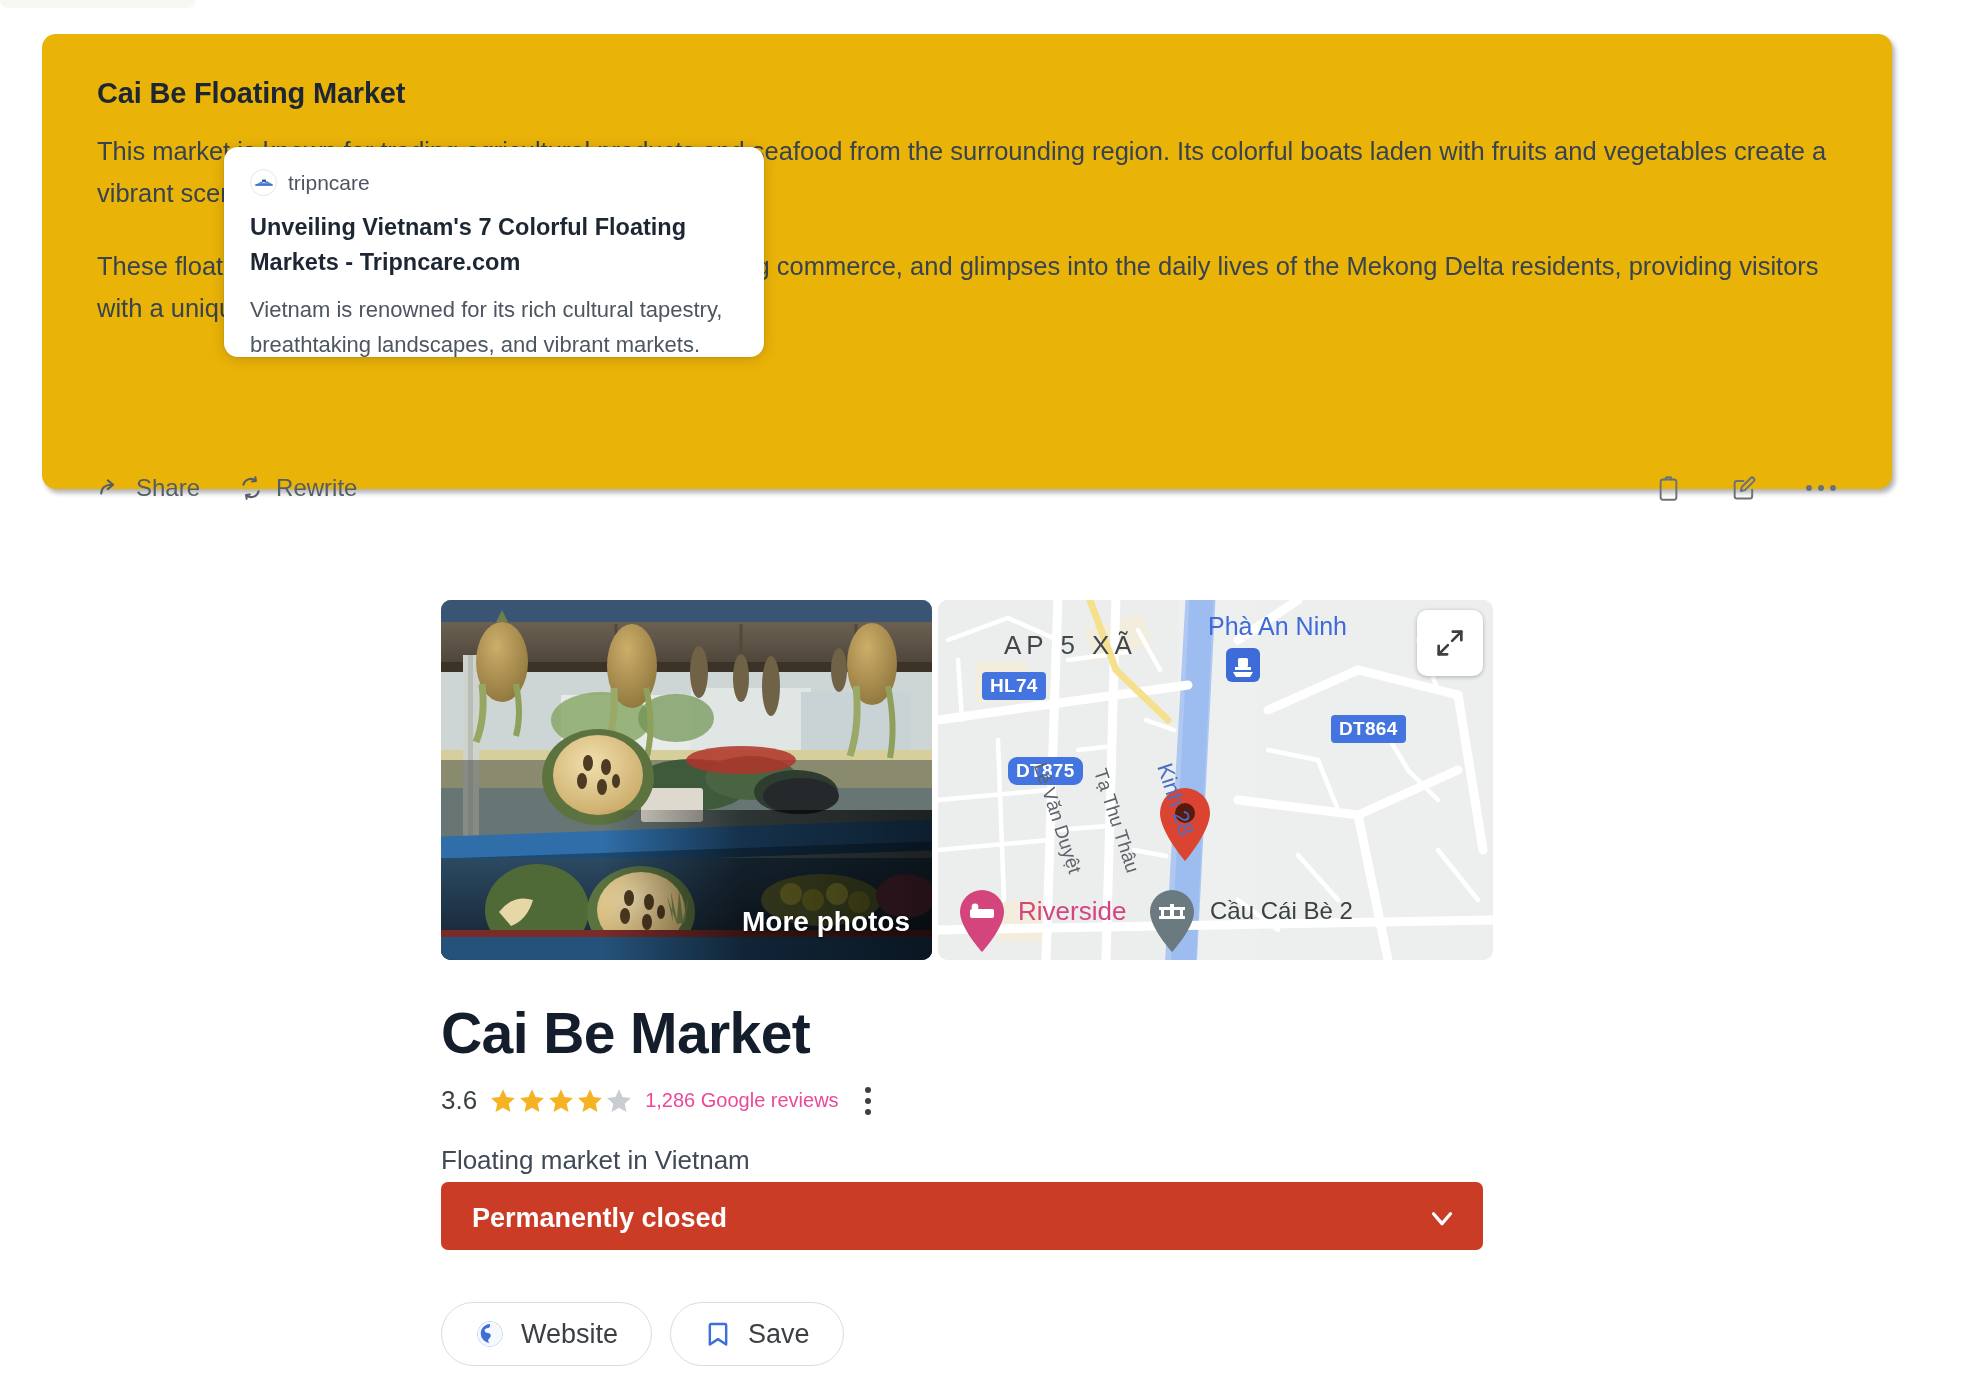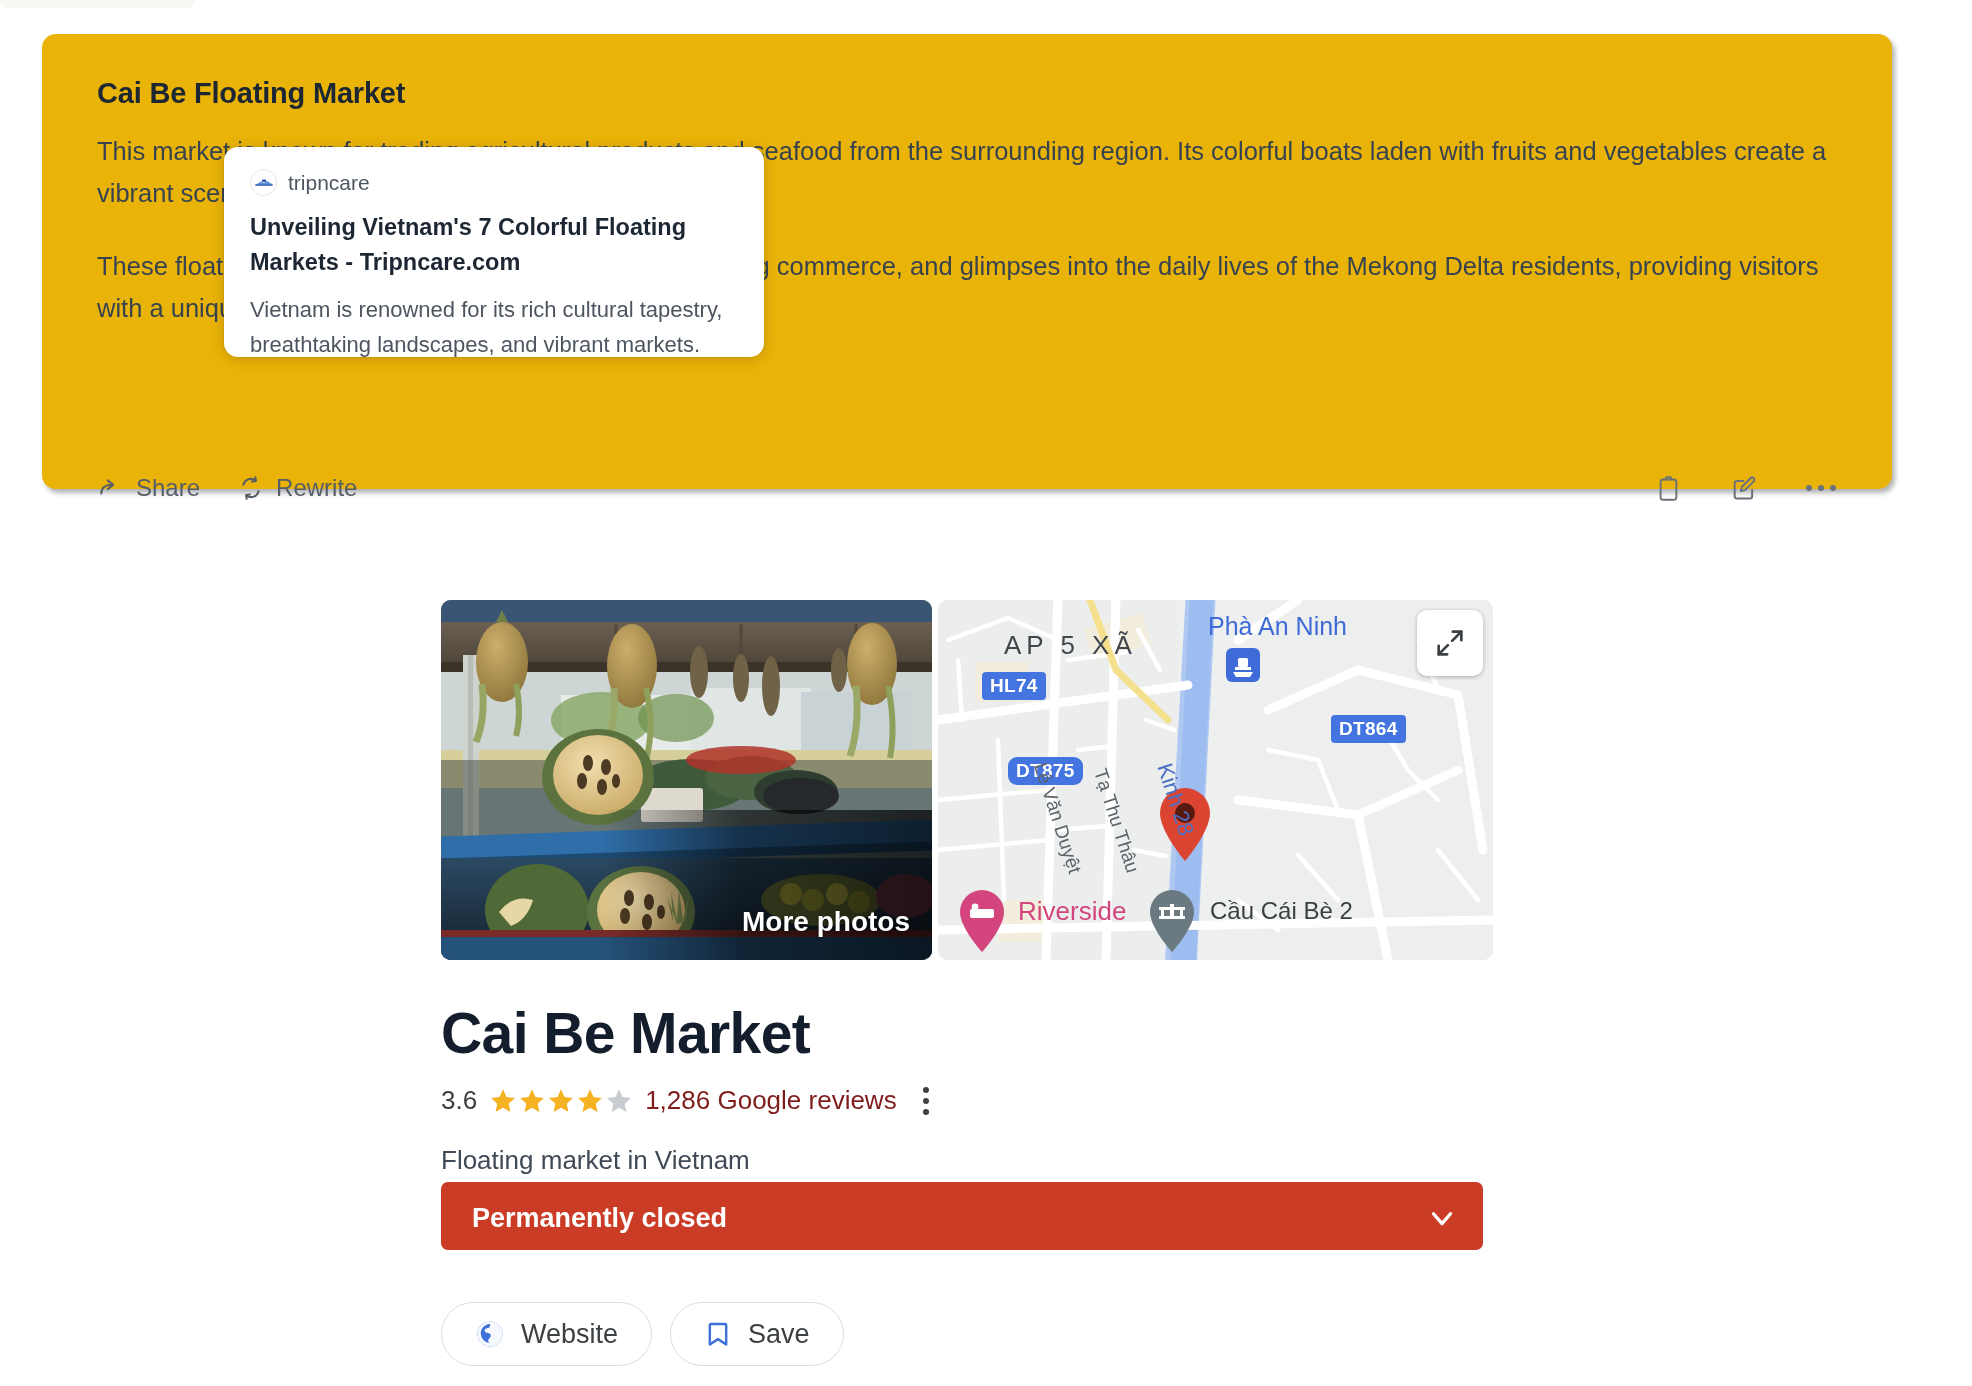--- a/index.html
+++ b/index.html
@@ -161,21 +161,21 @@
     position: absolute; left: 441px; top: 1000px;
     font-size: 57px; font-weight: 700; color: #131d2c; letter-spacing: -0.6px;
   }
 
   .rating-row {
     position: absolute; left: 441px; top: 1085px;
     display: flex; align-items: center; gap: 12px;
   }
   .rating-num { font-size: 26px; color: #3c4043; }
   .stars { display: flex; gap: 1px; align-items: center; }
-  .reviews-link { font-size: 26px; color: #7f1d1d; cursor: pointer; text-align: right; }
+  .reviews-link { font-size: 20px; color: #ec4899; cursor: pointer; text-align: right; }
   .kebab { margin-left: 14px; display: flex; flex-direction: column; gap: 5px; cursor: pointer; }
   .kebab i { width: 6px; height: 6px; border-radius: 50%; background: #3c4043; display: block; }
 
   .biz-category {
     position: absolute; left: 441px; top: 1145px;
     font-size: 26px; color: #404a57;
   }
 
   .closed-banner {
     position: absolute; left: 441px; top: 1182px;

